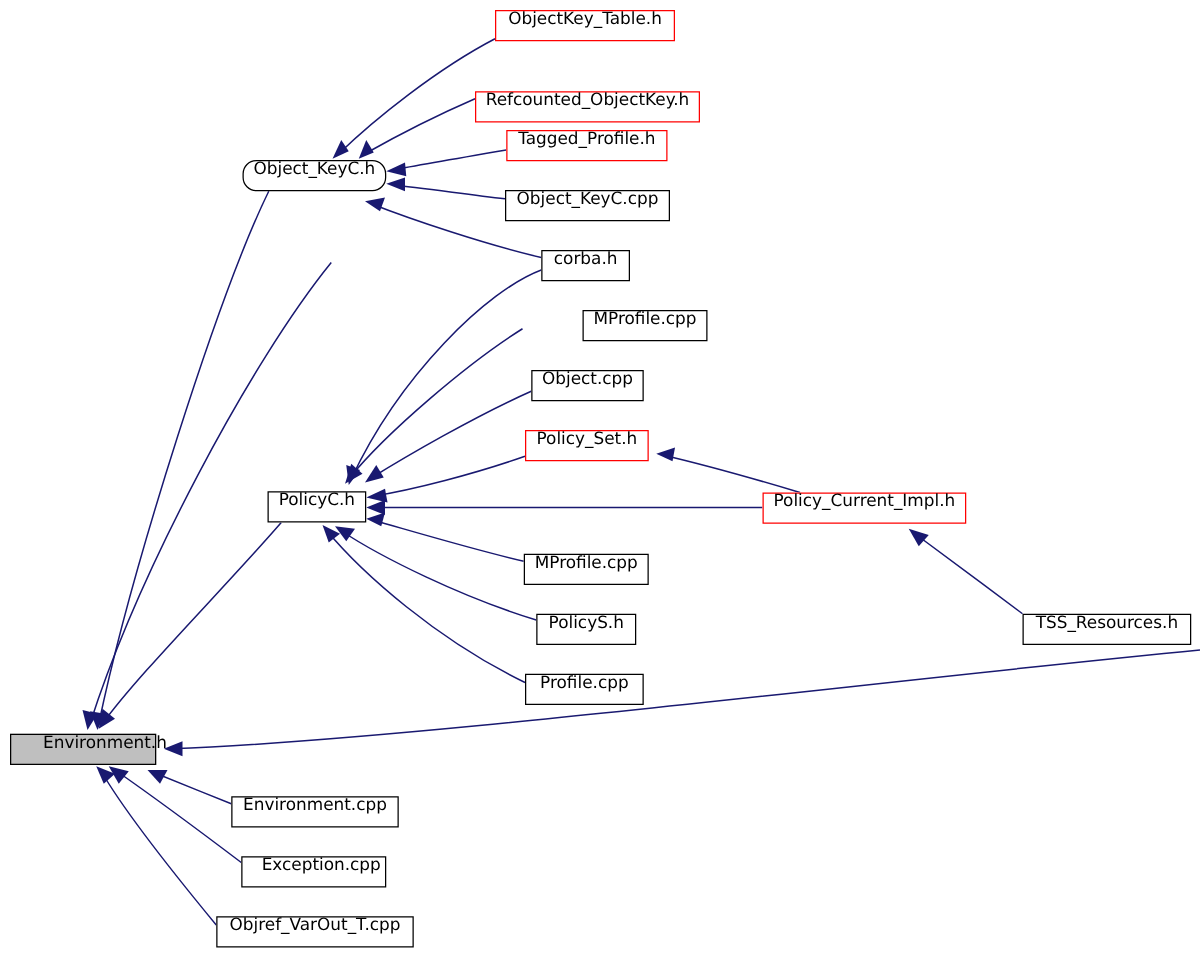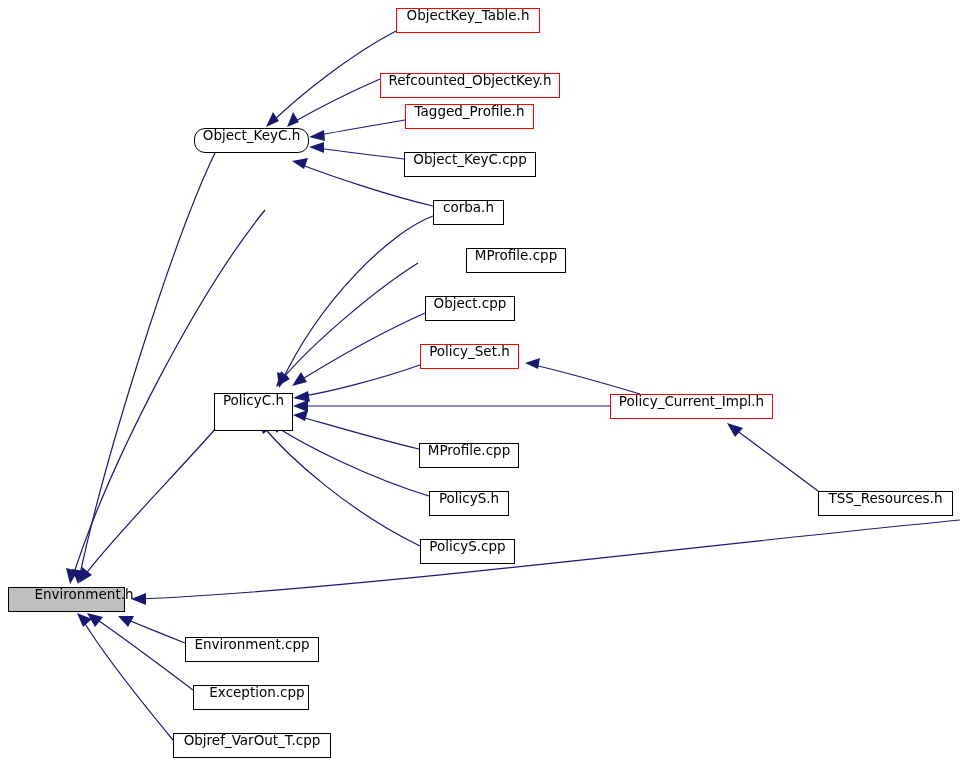--- a/index.html
+++ b/index.html
@@ -141,37 +141,37 @@
       </div>
       <div class="node" style="left: 418px; top: 248px; width: 100px; height: 25px; margin-left: 48px;">
         <span>MProfile.cpp</span>
       </div>
       <div class="node" style="left: 425px; top: 296px; width: 90px; height: 25px;">
         <span>Object.cpp</span>
       </div>
       <div class="node red" style="left: 420px; top: 344px; width: 99px; height: 25px;">
         <span>Policy_Set.h</span>
       </div>
-      <div class="node" style="left: 214px; top: 393px; width: 79px; height: 38px;">
+      <div class="node" style="left: 214px; top: 393px; width: 79px; height: 25px;">
         <span>PolicyC.h</span>
       </div>
       <div class="node red" style="left: 610px; top: 394px; width: 163px; height: 25px;">
         <span>Policy_Current_Impl.h</span>
       </div>
       <div class="node" style="left: 419px; top: 443px; width: 100px; height: 25px;">
         <span>MProfile.cpp</span>
       </div>
       <div class="node" style="left: 429px; top: 491px; width: 80px; height: 25px;">
         <span>PolicyS.h</span>
       </div>
       <div class="node" style="left: 818px; top: 491px; width: 135px; height: 25px;">
         <span>TSS_Resources.h</span>
       </div>
       <div class="node" style="left: 420px; top: 539px; width: 95px; height: 25px;">
-        <span>PolicyS.cpp</span>
+        <span>Profile.cpp</span>
       </div>
       <div class="node current" style="left: 8px; top: 587px; width: 117px; height: 25px; padding-left: 35px;">
         <span>Environment.h</span>
       </div>
       <div class="node" style="left: 185px; top: 637px; width: 134px; height: 25px;">
         <span>Environment.cpp</span>
       </div>
       <div class="node" style="left: 193px; top: 685px; width: 116px; height: 25px; padding-left: 12px;">
         <span>Exception.cpp</span>
       </div>

